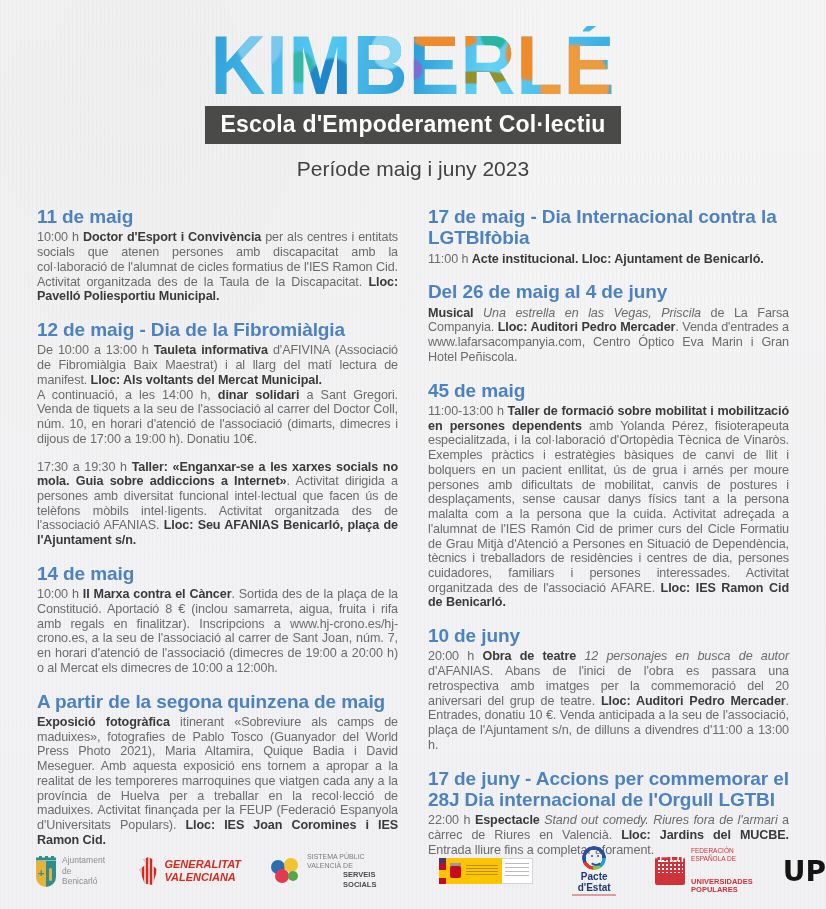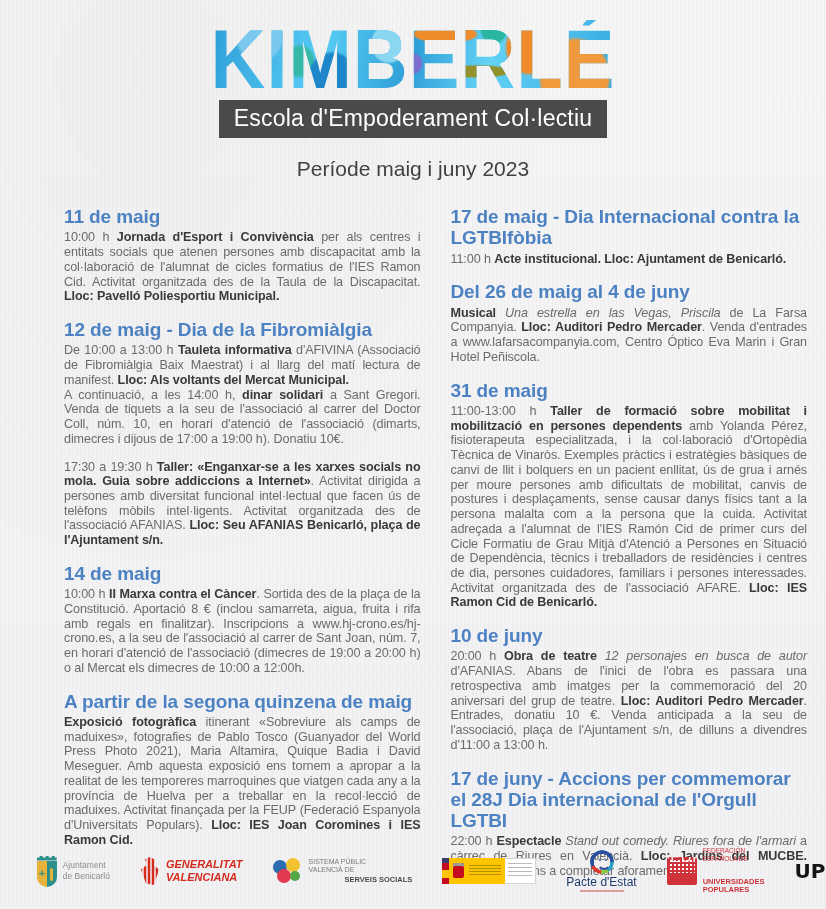--- a/index.html
+++ b/index.html
@@ -6,21 +6,21 @@
   body{font-family:"Liberation Sans",sans-serif;background:#e8e8ea;}
   .poster{
     width:826px;height:909px;position:relative;overflow:hidden;margin:0 auto;
     background-color:#f3f3f5;
     background-image:
       repeating-linear-gradient(90deg, rgba(120,120,135,.04) 0 1px, transparent 1px 4px),
       radial-gradient(ellipse at 18% 8%, rgba(0,0,0,.025), transparent 45%),
       linear-gradient(#f5f5f6,#f1f1f3);
   }
   
-  .header{text-align:center;padding-top:20px;}
+  .header{text-align:center;padding-top:26px;}
   .title{
     margin:0;display:inline-block;line-height:.95;
     font-size:76px;font-weight:800;letter-spacing:1px;
     transform:scaleY(1.1);transform-origin:top center;
     color:#2f9fd8;
   }
   @supports ((-webkit-background-clip:text) or (background-clip:text)){
     .title{
       background:
         radial-gradient(circle at 12% 20%, #7ac8ee 0 6%, transparent 7%),
@@ -32,26 +32,26 @@
         radial-gradient(circle at 90% 72%, #f09a3e 0 9%, transparent 10%),
         radial-gradient(circle at 50% 55%, #7a6fd0 0 4%, transparent 5%),
         radial-gradient(circle at 22% 52%, #35b9a6 0 4%, transparent 5%),
         radial-gradient(circle at 70% 12%, #2ab5a0 0 4%, transparent 5%),
         linear-gradient(105deg, #2f9fd8 0%, #56cbf3 28%, #2f9fd8 50%, #63d2f6 68%, #35a9e0 100%);
       -webkit-background-clip:text;background-clip:text;color:transparent;
     }
   }
   .badge{
     display:inline-block;background:#4a4a49;color:#ffffff;
-    font-weight:normal;font-size:23px;letter-spacing:.2px;
+    font-weight:bold;font-size:23px;letter-spacing:.2px;
     padding:5px 15px 6px;margin-top:8px;
   }
-  .period{font-size:21px;color:#414141;margin-top:19px;}
-  
-  .columns{display:flex;gap:30px;padding:25px 19px 0;margin-left:45px;}
+  .period{font-size:21px;color:#414141;margin-top:13px;}
+  
+  .columns{display:flex;gap:30px;padding:25px 37px 0;}
   .col{flex:1;min-width:0;}
   .event-heading{
     color:#4d82c2;font-size:19px;font-weight:bold;
     margin:15px 0 3px;line-height:1.12;letter-spacing:-.1px;
   }
   .event:first-child .event-heading{margin-top:0;}
   .para{
     margin:0;font-size:12.6px;line-height:1.17;color:#6b6b6b;
     text-align:justify;letter-spacing:-.1px;
   }
@@ -101,52 +101,52 @@
   .pacte{display:flex;flex-direction:column;align-items:center;gap:1px;}
   .pacte-icon{position:relative;width:24px;height:24px;}
   .pacte-ring{width:24px;height:24px;border-radius:50%;
     background:conic-gradient(#2b4fa0 0 25%,#27a0c5 25% 40%,#8bc53f 40% 52%,#e0382d 52% 68%,#2b4fa0 68% 100%);
     -webkit-mask:radial-gradient(circle,transparent 0 8px,#000 8.5px);
     mask:radial-gradient(circle,transparent 0 8px,#000 8.5px);}
   .smile{position:absolute;width:10px;height:10px;left:7px;top:6px;border-radius:50%;
     border:2px solid transparent;border-bottom-color:#2b4fa0;}
   .smile::before{content:"";position:absolute;left:0;top:1px;width:2px;height:2px;border-radius:50%;
     background:#2b4fa0;box-shadow:6px 0 0 #2b4fa0;}
-  .pacte-text{color:#1d3a6e;font-weight:normal;font-size:12px;text-align:center;}
+  .pacte-text{color:#1d3a6e;font-weight:bold;font-size:10px;text-align:center;}
   .pacte-sub{width:44px;height:2px;background:rgba(200,60,50,.45);}
   
   .feup-badge{width:30px;height:28px;background:#cf3339;border-radius:2px;flex:none;
     display:flex;flex-direction:column;justify-content:flex-end;align-items:center;position:relative;overflow:hidden;}
   .feup-badge::before{content:"";position:absolute;top:2px;left:2px;right:2px;height:14px;
     background-image:radial-gradient(circle,#ffffff .8px,transparent 1.2px);background-size:4px 4px;}
   .feup-word{color:#ffffff;font-weight:normal;font-size:15px;line-height:1;padding-bottom:21px;letter-spacing:.5px;}
   .feup-text{display:flex;flex-direction:column;gap:15px;}
   .feup-small{font-size:6.5px;color:#cf3339;white-space:pre-line;line-height:1.2;}
   .feup-bold{font-size:7.5px;color:#cf3339;font-weight:bold;white-space:pre-line;line-height:1.15;}
   
-  .up-word{font-size:20px;font-weight:900;color:#141414;letter-spacing:0;font-family:"DejaVu Sans",sans-serif;}
+  .up-word{font-size:28px;font-weight:900;color:#141414;letter-spacing:0;font-family:"DejaVu Sans",sans-serif;}
 </style>
 </head>
 <body>
 
 <div class="poster">
 
   <header class="header">
     <h1 class="title">KIMBERLÉ</h1>
     <div>
       <span class="badge">Escola d'Empoderament Col·lectiu</span>
     </div>
     <div class="period">Període maig i juny 2023</div>
   </header>
 
   <main class="columns">
     <div class="col">
         <section class="event">
           <h2 class="event-heading">11 de maig</h2>
-          <p class="para"><span>10:00 h </span><span class="b ">Jornada d'Esport i Convivència</span><span> per als centres i entitats socials que atenen persones amb discapacitat amb la col·laboració de l'alumnat de cicles formatius de l'IES Ramon Cid. Activitat organitzada des de la Taula de la Discapacitat. </span><span class="b ">Lloc: Pavelló Poliesportiu Municipal.</span></p>
+          <p class="para"><span>10:00 h </span><span class="b ">Doctor d'Esport i Convivència</span><span> per als centres i entitats socials que atenen persones amb discapacitat amb la col·laboració de l'alumnat de cicles formatius de l'IES Ramon Cid. Activitat organitzada des de la Taula de la Discapacitat. </span><span class="b ">Lloc: Pavelló Poliesportiu Municipal.</span></p>
         </section>
         <section class="event">
           <h2 class="event-heading">12 de maig - Dia de la Fibromiàlgia</h2>
           <p class="para"><span>De 10:00 a 13:00 h </span><span class="b ">Tauleta informativa</span><span> d'AFIVINA (Associació de Fibromiàlgia Baix Maestrat) i al llarg del matí lectura de manifest. </span><span class="b ">Lloc: Als voltants del Mercat Municipal.</span></p>
           <p class="para"><span>A continuació, a les 14:00 h, </span><span class="b ">dinar solidari</span><span> a Sant Gregori. Venda de tiquets a la seu de l'associació al carrer del Doctor Coll, núm. 10, en horari d'atenció de l'associació (dimarts, dimecres i dijous de 17:00 a 19:00 h). Donatiu 10€.</span></p>
           <p class="para gap"><span>17:30 a 19:30 h </span><span class="b ">Taller: «Enganxar-se a les xarxes socials no mola. Guia sobre addiccions a Internet»</span><span>. Activitat dirigida a persones amb diversitat funcional intel·lectual que facen ús de telèfons mòbils intel·ligents. Activitat organitzada des de l'associació AFANIAS. </span><span class="b ">Lloc: Seu AFANIAS Benicarló, plaça de l'Ajuntament s/n.</span></p>
         </section>
         <section class="event">
           <h2 class="event-heading">14 de maig</h2>
           <p class="para"><span>10:00 h </span><span class="b ">II Marxa contra el Càncer</span><span>. Sortida des de la plaça de la Constitució. Aportació 8 € (inclou samarreta, aigua, fruita i rifa amb regals en finalitzar). Inscripcions a www.hj-crono.es/hj-crono.es, a la seu de l'associació al carrer de Sant Joan, núm. 7, en horari d'atenció de l'associació (dimecres de 19:00 a 20:00 h) o al Mercat els dimecres de 10:00 a 12:00h.</span></p>
@@ -159,21 +159,21 @@
     <div class="col">
         <section class="event">
           <h2 class="event-heading">17 de maig - Dia Internacional contra la LGTBIfòbia</h2>
           <p class="para"><span>11:00 h </span><span class="b ">Acte institucional. Lloc: Ajuntament de Benicarló.</span></p>
         </section>
         <section class="event">
           <h2 class="event-heading">Del 26 de maig al 4 de juny</h2>
           <p class="para"><span class="b ">Musical</span><span> </span><span class="i">Una estrella en las Vegas, Priscila</span><span> de La Farsa Companyia. </span><span class="b ">Lloc: Auditori Pedro Mercader</span><span>. Venda d'entrades a www.lafarsacompanyia.com, Centro Óptico Eva Marin i Gran Hotel Peñiscola.</span></p>
         </section>
         <section class="event">
-          <h2 class="event-heading">31 de maig</h2>
+          <h2 class="event-heading">45 de maig</h2>
           <p class="para"><span>11:00-13:00 h </span><span class="b ">Taller de formació sobre mobilitat i mobilització en persones dependents</span><span> amb Yolanda Pérez, fisioterapeuta especialitzada, i la col·laboració d'Ortopèdia Tècnica de Vinaròs. Exemples pràctics i estratègies bàsiques de canvi de llit i bolquers en un pacient enllitat, ús de grua i arnés per moure persones amb dificultats de mobilitat, canvis de postures i desplaçaments, sense causar danys físics tant a la persona malalta com a la persona que la cuida. Activitat adreçada a l'alumnat de l'IES Ramón Cid de primer curs del Cicle Formatiu de Grau Mitjà d'Atenció a Persones en Situació de Dependència, tècnics i treballadors de residències i centres de dia, persones cuidadores, familiars i persones interessades. Activitat organitzada des de l'associació AFARE. </span><span class="b ">Lloc: IES Ramon Cid de Benicarló.</span></p>
         </section>
         <section class="event">
           <h2 class="event-heading">10 de juny</h2>
           <p class="para"><span>20:00 h </span><span class="b ">Obra de teatre</span><span> </span><span class="i">12 personajes en busca de autor</span><span> d'AFANIAS. Abans de l'inici de l'obra es passara una retrospectiva amb imatges per la commemoració del 20 aniversari del grup de teatre. </span><span class="b ">Lloc: Auditori Pedro Mercader</span><span>. Entrades, donatiu 10 €. Venda anticipada a la seu de l'associació, plaça de l'Ajuntament s/n, de dilluns a divendres d'11:00 a 13:00 h.</span></p>
         </section>
         <section class="event">
           <h2 class="event-heading">17 de juny - Accions per commemorar el 28J Dia internacional de l'Orgull LGTBI</h2>
           <p class="para"><span>22:00 h </span><span class="b ">Espectacle</span><span> </span><span class="i">Stand out comedy. Riures fora de l'armari</span><span> a càrrec de Riures en Valencià. </span><span class="b ">Lloc: Jardins del MUCBE.</span><span> Entrada lliure fins a completar aforament.</span></p>
         </section>

